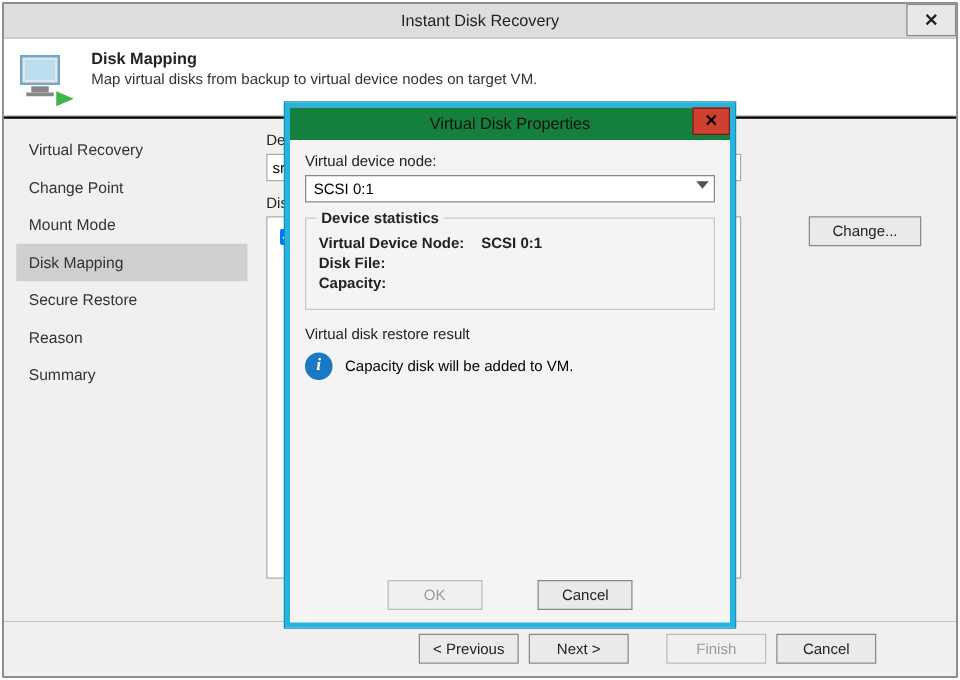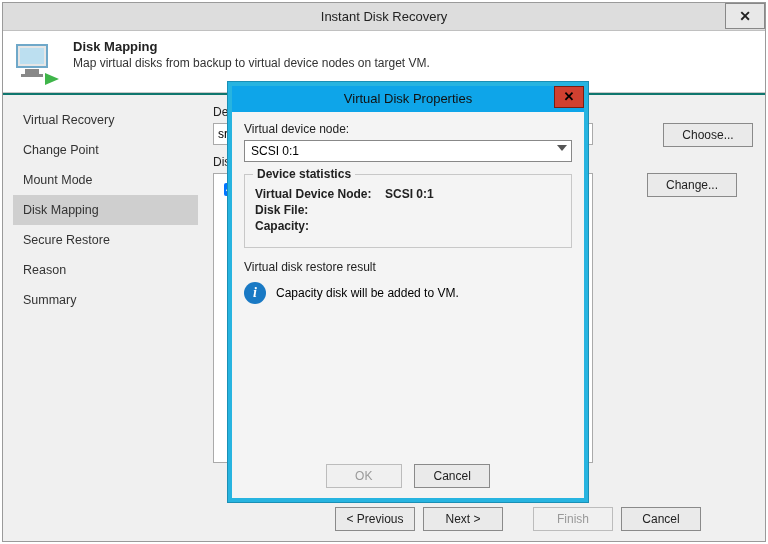--- a/index.html
+++ b/index.html
@@ -1,18 +1,18 @@
 <!DOCTYPE html>
 <html><head>
 <meta charset="utf-8">
 <style>
   * { box-sizing: border-box; font-family: "Segoe UI", Tahoma, sans-serif; }
   body { margin:0; background:#fff; width:768px; height:544px; overflow:hidden; position:relative; }
 
-  .outer { position:absolute; left:2px; top:2px; right:2px; bottom:2px; border:1px solid #9a9a9a; background:#0f766e; }
+  .outer { position:absolute; left:2px; top:2px; right:2px; bottom:2px; border:1px solid #9a9a9a; background:#000000; }
   .titlebar { height:28px; background:#ddd; position:relative; text-align:center; line-height:28px; font-size:13px; color:#222; border-bottom:1px solid #c0c0c0;}
   .titlebar .close { position:absolute; right:0; top:0; width:40px; height:26px; border:1px solid #888; background:#e8e8e8; text-align:center; line-height:24px; font-size:14px; font-weight:bold; }
   .header { background:#fff; height:62px; border-bottom:1px solid #c8c8c8; padding:8px 12px 8px 70px; position:relative;}
   .header .icon { position:absolute; left:12px; top:8px; width:48px; height:48px;}
   .header .title { font-weight:bold; font-size:13px; color:#222;}
   .header .subtitle { font-size:12px; color:#333; margin-top:2px;}
 
   .body { position:absolute; top:92px; left:0; right:0; bottom:44px; background:#f0f0f0; }
   .sidebar { position:absolute; left:10px; top:10px; width:185px; bottom:10px; }
   .side-item { font-size:12.5px; color:#333; padding:8px 10px; cursor:default;}
@@ -29,34 +29,34 @@
 
   .btn { font-size:12px; border:1px solid #8a8a8a; background:#eaeaea; color:#222; cursor:default;}
   .btn.disabled { color:#9a9a9a; border-color:#bcbcbc; background:#f0f0f0;margin-left:48px; }
 
   .footer { position:absolute; left:0; right:0; bottom:0; height:44px; background:#f0f0f0;}
   .footer .btn { position:absolute; top:10px; width:80px; height:24px;}
   .f-prev { right:350px; } .f-next { right:262px; } .f-fin { right:152px; } .f-can { right:64px; }
 
   
   .modal { position:absolute; left:228px; top:82px; width:360px; height:420px; border:4px solid #27b4e0; background:#f4f4f4; box-shadow:0 0 0 1px #1a8fb5; }
-  .modal-title { height:26px; background:#0ea5e9; color:#111; text-align:center; font-size:13px; line-height:26px; position:relative;}
+  .modal-title { height:26px; background:#15803d; color:#111; text-align:center; font-size:13px; line-height:26px; position:relative;}
   .modal-title .mclose { position:absolute; right:0; top:0; width:30px; height:22px; background:#d04030; border:1px solid #7a1e12; color:#000; text-align:center; line-height:20px; font-size:13px; font-weight:bold;}
   .modal-body { padding:10px 12px; position:relative; }
   .mlabel { font-size:12px; color:#222; }
   .combo { width:100%; height:22px; border:1px solid #888; background:#fff; font-size:12px; padding:0 18px 0 6px; position:relative; margin-top:4px; line-height:20px;}
   .combo .arrow { position:absolute; right:4px; top:4px; width:0;height:0;border-left:5px solid transparent;border-right:5px solid transparent;border-top:6px solid #555;}
   .group { border:1px solid #c8c8c8; margin-top:12px; padding:10px 10px 12px 10px; position:relative;font-weight:bold;}
   .group .legend { position:absolute; top:-8px; left:8px; background:#f4f4f4; padding:0 4px; font-size:12px; color:#222;}
   .stat-row { display:flex; font-size:12px; color:#222; margin:2px 0;}
   .stat-row .k { width:130px;}
   .restore-row { display:flex; align-items:center; margin-top:8px; gap:10px;}
   .info-icon { width:22px; height:22px; border-radius:50%; background:#1979c4; color:#fff; font-size:14px; font-weight:bold; display:flex; align-items:center; justify-content:center; font-style:italic; font-family:Georgia,serif;}
   .modal-footer { position:absolute; bottom:10px; left:0; right:0; text-align:center;}
-  .modal-footer .btn { width:76px; height:24px; margin:0 4px; display:inline-block;}
+  .modal-footer .btn { width:76px; height:24px; margin:0 20px; display:inline-block;}
 </style>
 </head>
 <body>
 
 <div class="outer">
   <div class="titlebar">
     <span>Instant Disk Recovery</span>
     <div class="close"><span>✕</span></div>
   </div>
 
@@ -81,21 +81,20 @@
       <div class="side-item"><span>Mount Mode</span></div>
       <div class="side-item active"><span>Disk Mapping</span></div>
       <div class="side-item"><span>Secure Restore</span></div>
       <div class="side-item"><span>Reason</span></div>
       <div class="side-item"><span>Summary</span></div>
     </div>
 
     <div class="main">
       <span class="row-label" style="position:absolute;left:0;top:0;">Des</span>
       <input class="dest-input" value="srv" style="">
-      <button class="btn choose-btn">Choose...</button>
 
       <span class="row-label disks-label">Disk</span>
       <div class="disks-box">
         <input type="checkbox" class="chk" checked="" style="">
       </div>
       <button class="btn change-btn">Change...</button>
     </div>
   </div>
 
   <div class="footer">

